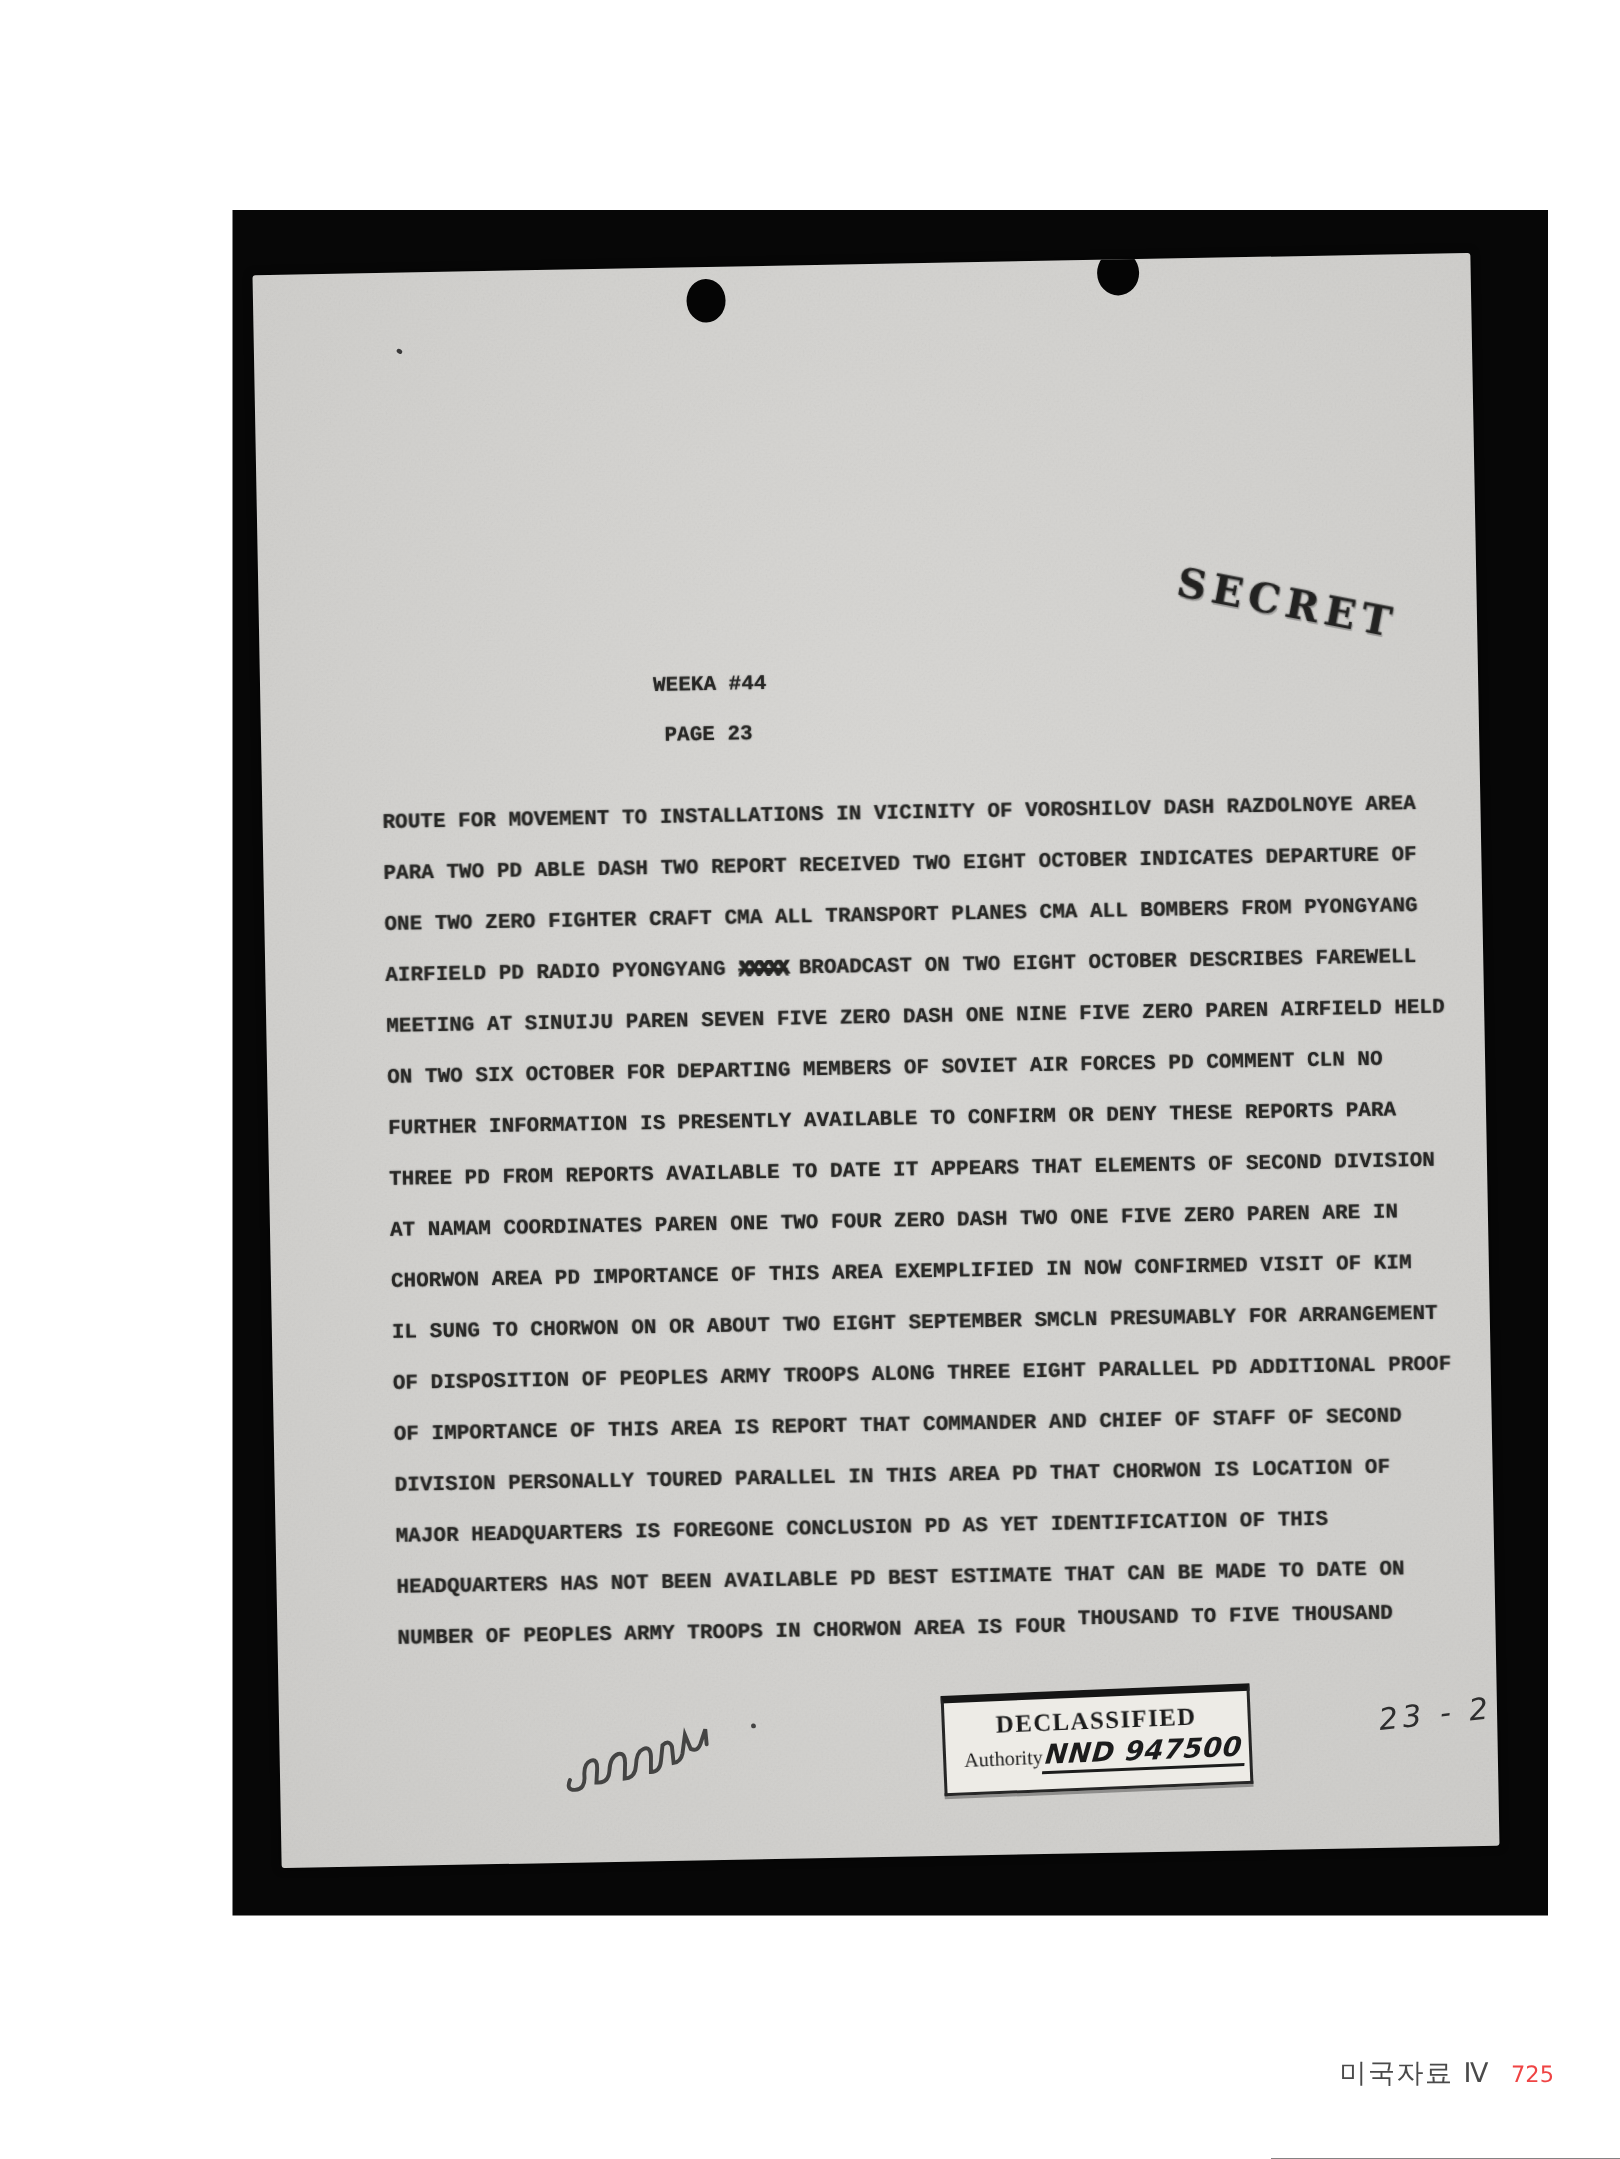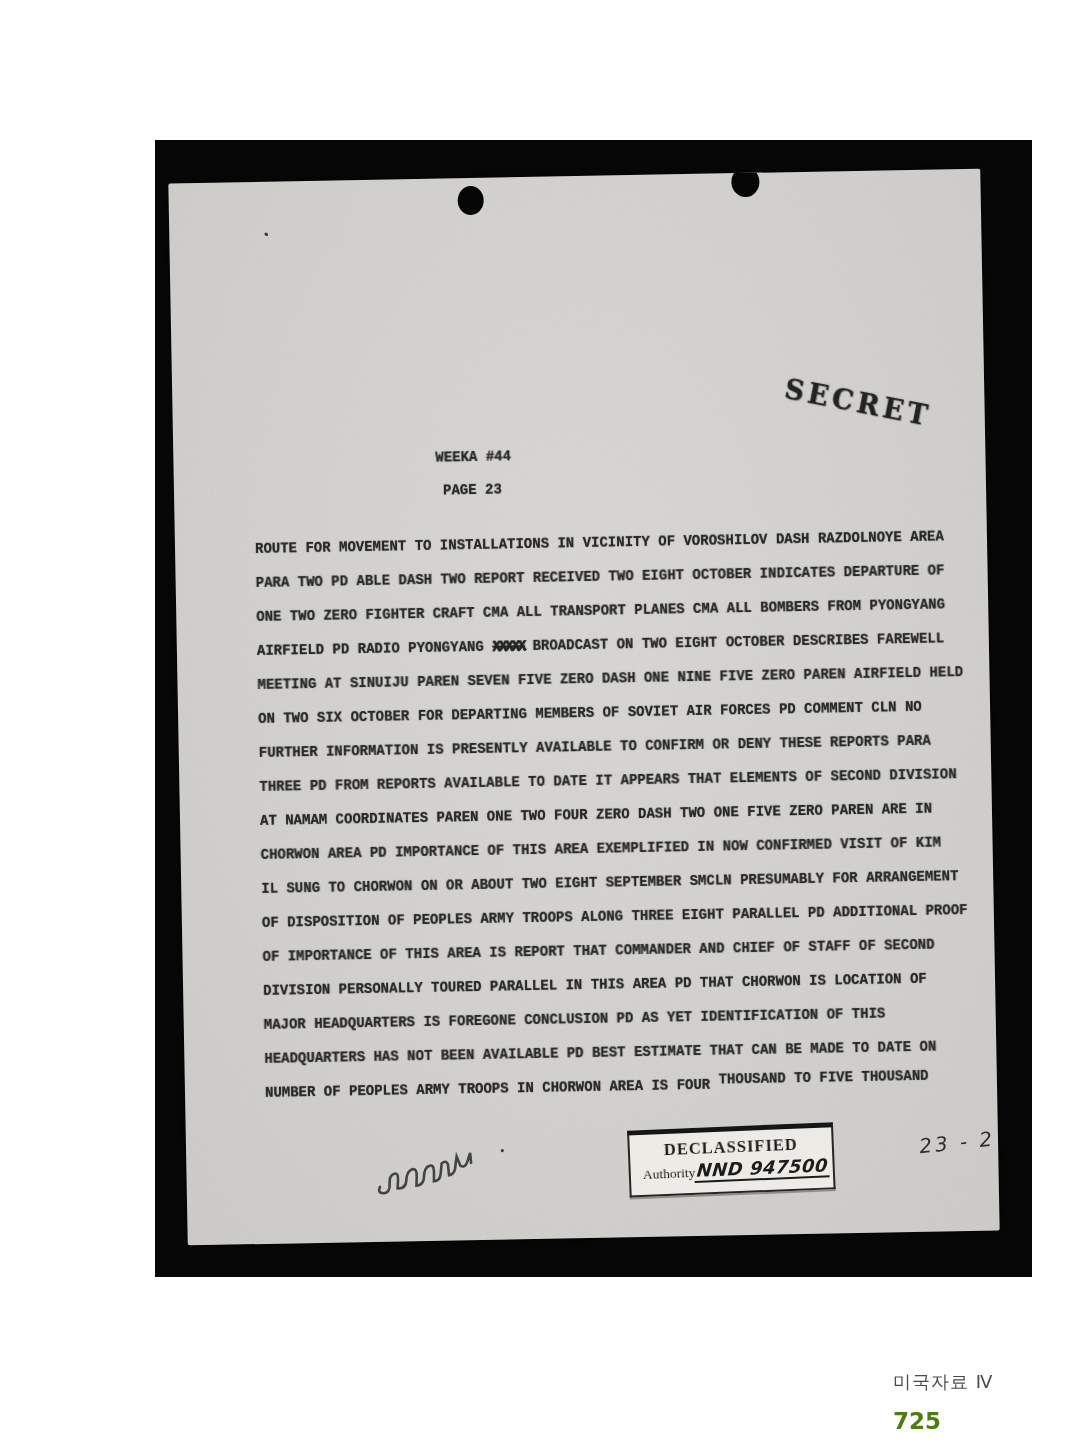--- a/index.html
+++ b/index.html
@@ -76,24 +76,24 @@
     white-space:nowrap;
   }
   .hand-number{
     position:absolute;left:733px;top:960px;
     font-family:"DejaVu Sans","Liberation Sans",sans-serif;
     font-style:italic;font-size:20px;font-weight:500;letter-spacing:3px;
     color:#2e2e2e;transform:rotate(-5deg);white-space:nowrap;
   }
 
   .page-footer{
-    position:absolute;left:893px;top:1370px;display:flex;align-items:baseline;gap:14px;flex-direction:column;
+    position:absolute;left:893px;top:1370px;display:flex;align-items:baseline;gap:14px;
   }
   .footer-source{font-size:18px;color:#4a4a4a;letter-spacing:1px;font-family:"DejaVu Sans","Liberation Sans",sans-serif;}
-  .footer-page{font-size:23px;font-weight:700;color:#4d7c0f;font-family:"DejaVu Sans","Liberation Sans",sans-serif;}
+  .footer-page{font-size:15px;font-weight:400;color:#ef4444;font-family:"DejaVu Sans","Liberation Sans",sans-serif;}
 </style>
 </head>
 <body>
 
 <div class="scan">
   <div class="paper">
 
     <svg class="grain" width="812" height="1062">
       <filter id="grainF">
         <feTurbulence type="fractalNoise" baseFrequency="0.8" numOctaves="2" stitchTiles="stitch"></feTurbulence>

